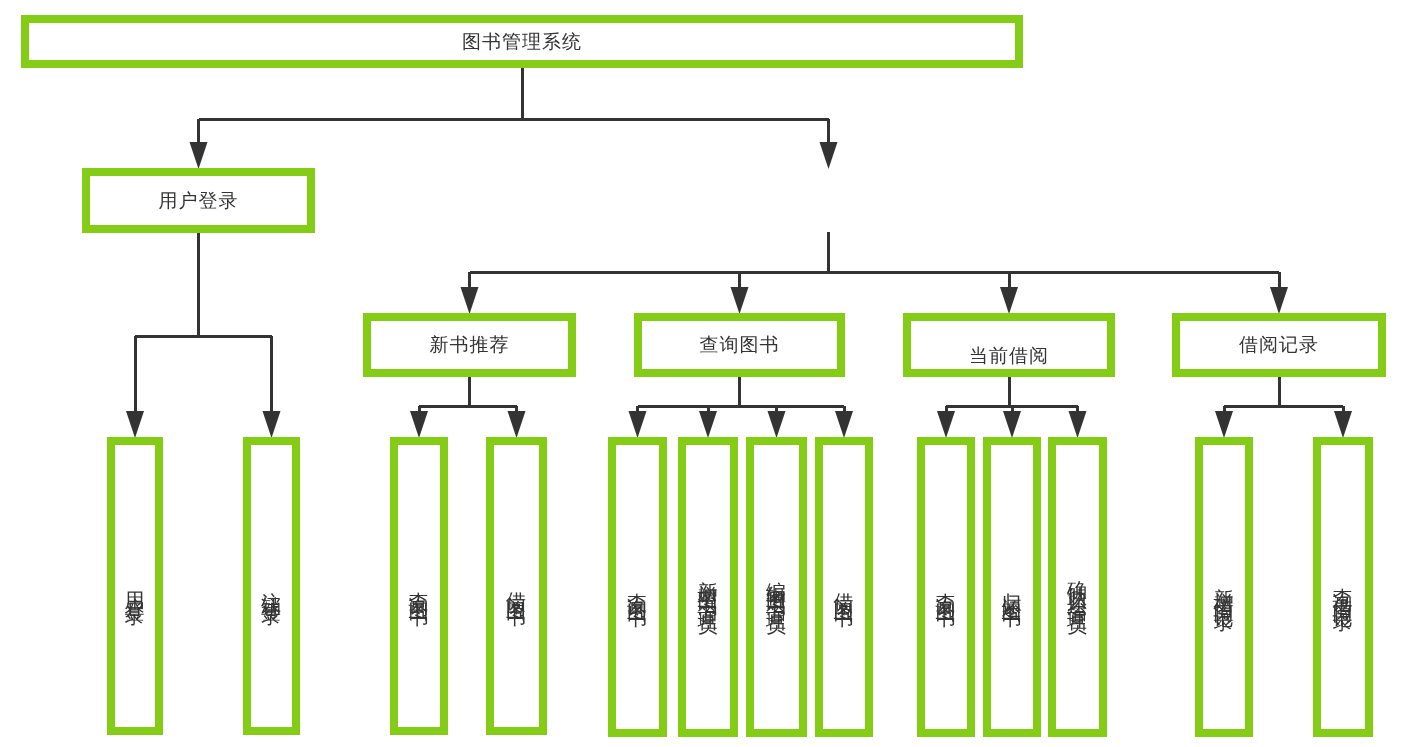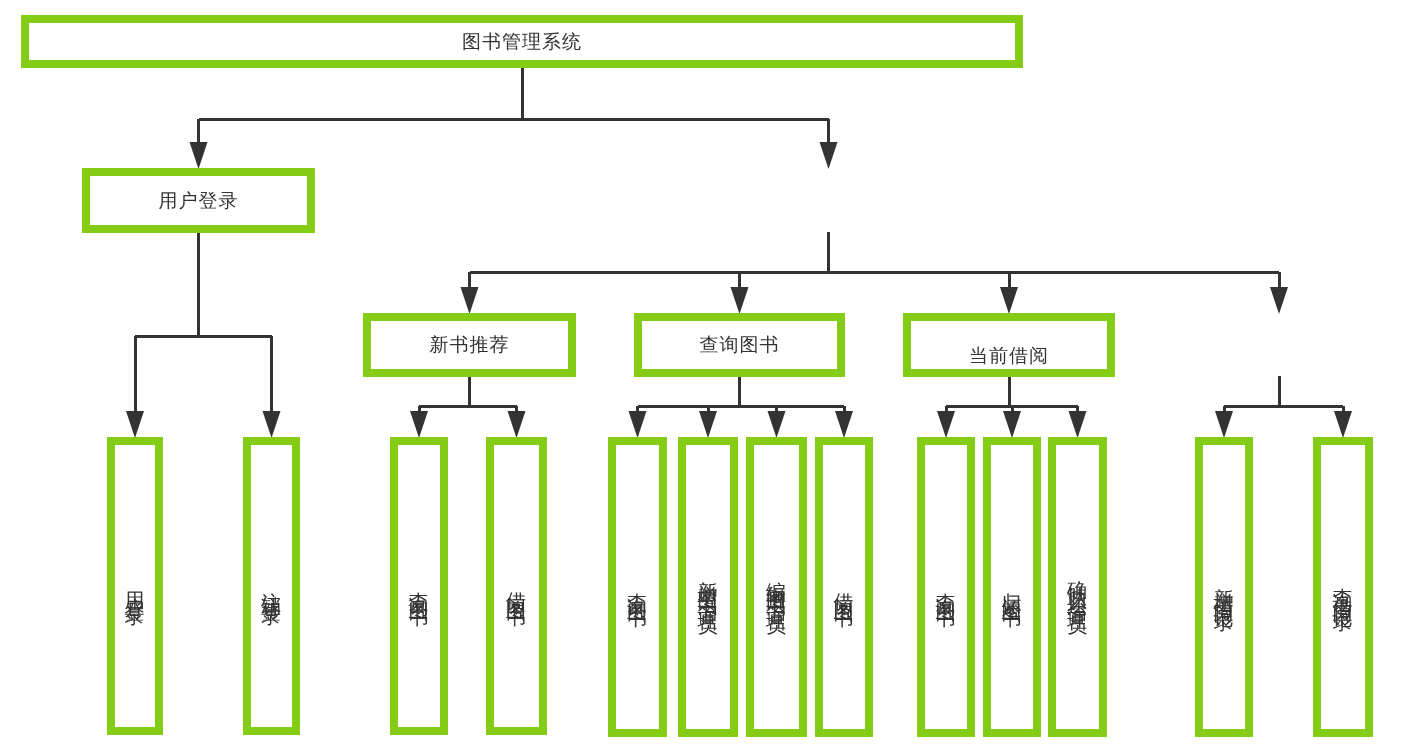--- a/index.html
+++ b/index.html
@@ -91,20 +91,23 @@
     </div>
     <div class="node h" style="left: 363px; top: 313px; width: 213px; height: 64px;">
       <span>新书推荐</span>
     </div>
     <div class="node h" style="left: 634px; top: 313px; width: 211px; height: 64px;">
       <span>查询图书</span>
     </div>
     <div class="node h" style="left: 903px; top: 313px; width: 212px; height: 64px; align-items: flex-end;">
       <span>当前借阅</span>
     </div>
+    <div class="node h" style="left: 1172px; top: 313px; width: 214px; height: 64px;">
+      <span>借阅记录</span>
+    </div>
     <div class="node v" style="left: 390px; top: 437px; width: 58px; height: 298px;">
       <span>查询图书</span>
     </div>
     <div class="node v" style="left: 486px; top: 437px; width: 61px; height: 298px;">
       <span>借阅图书</span>
     </div>
     <div class="node v" style="left: 608px; top: 437px; width: 59px; height: 300px;">
       <span>查询图书</span>
     </div>
     <div class="node v" style="left: 678px; top: 437px; width: 60px; height: 300px;">

